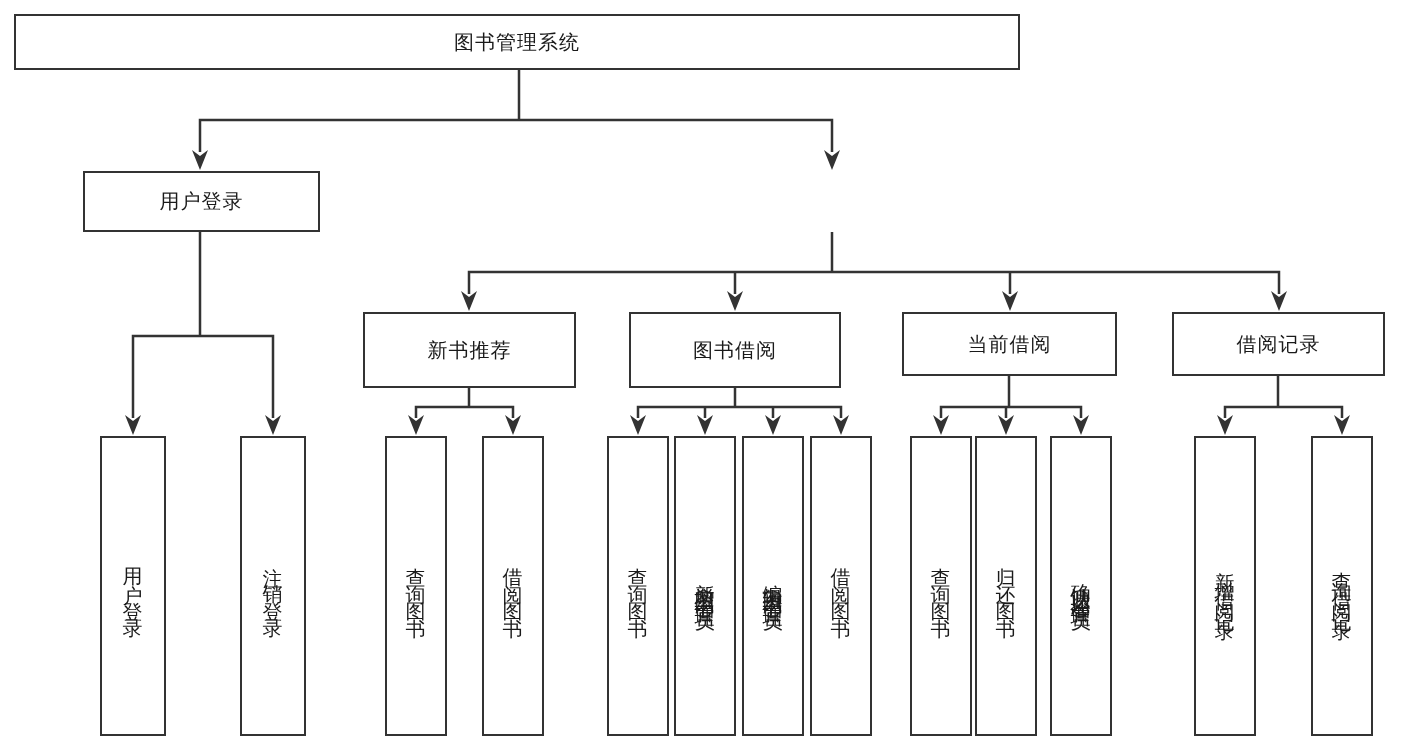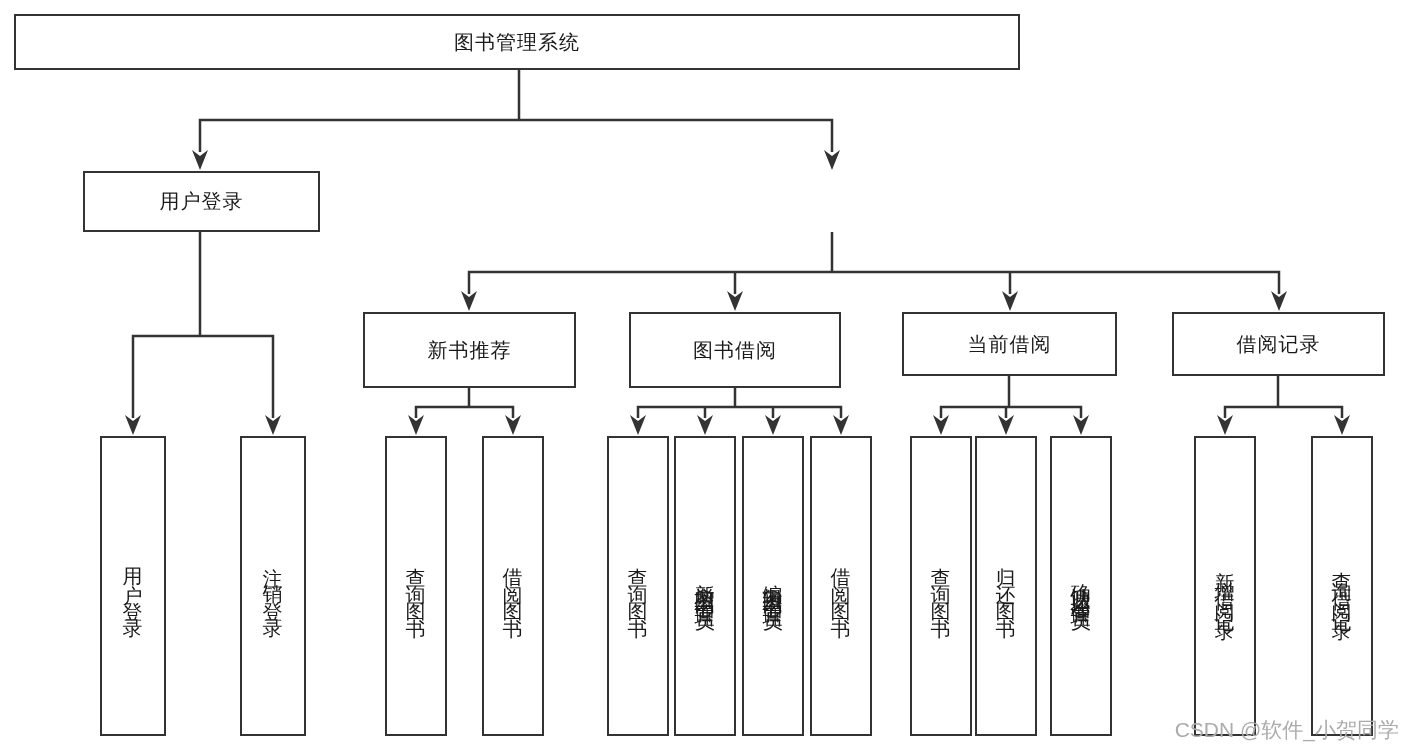--- a/index.html
+++ b/index.html
@@ -171,15 +171,14 @@
     <span>确认归还（管理员）</span>
   </div>
 
   <div class="box vbox v6 lf lf-12">
     <span>新增借阅记录</span>
   </div>
   <div class="box vbox v6 lf lf-13">
     <span>查询借阅记录</span>
   </div>
 
-  <div class="watermark">CSDN @软件_小贺同学</div>
 
 </div>
 
 </body></html>

